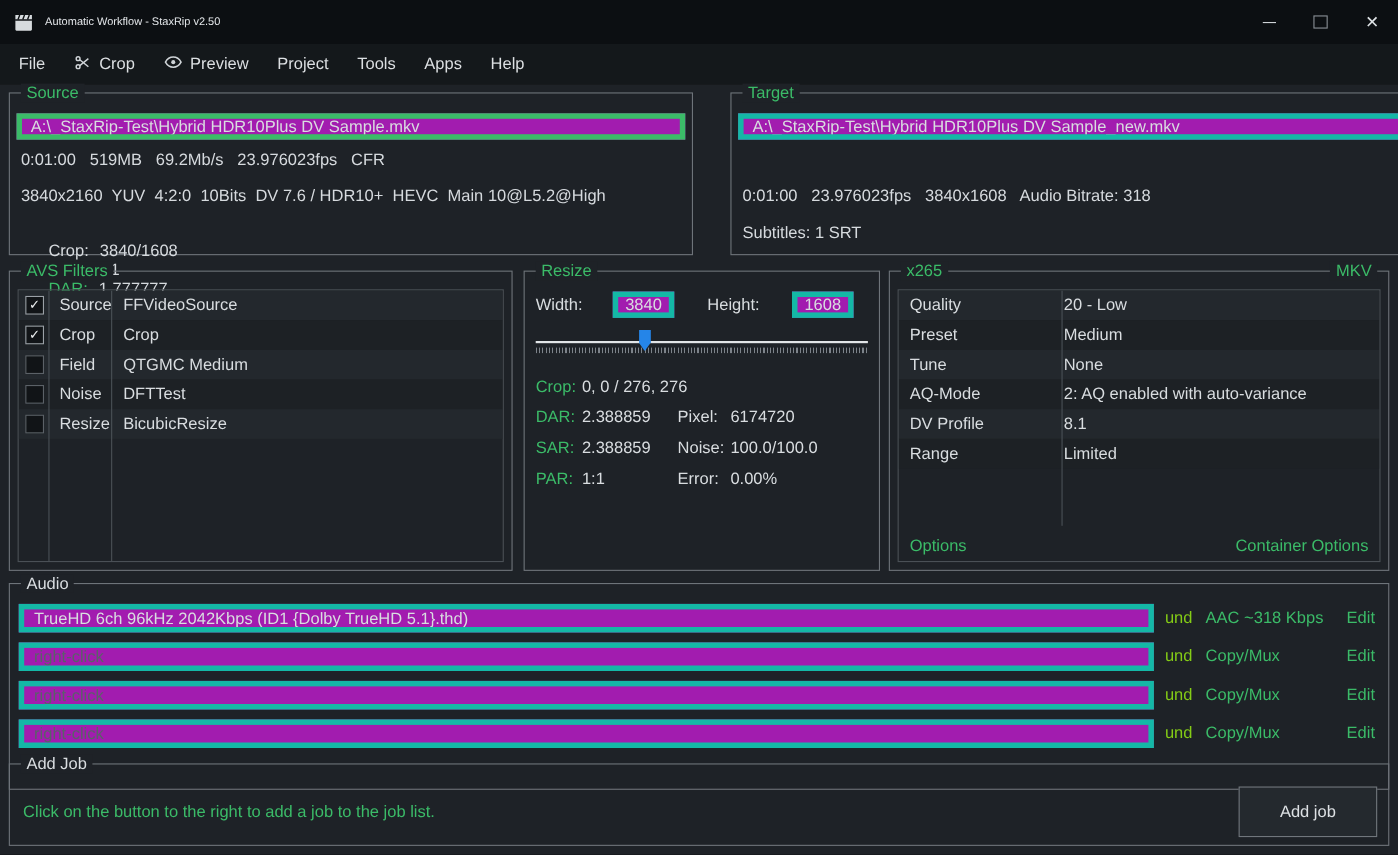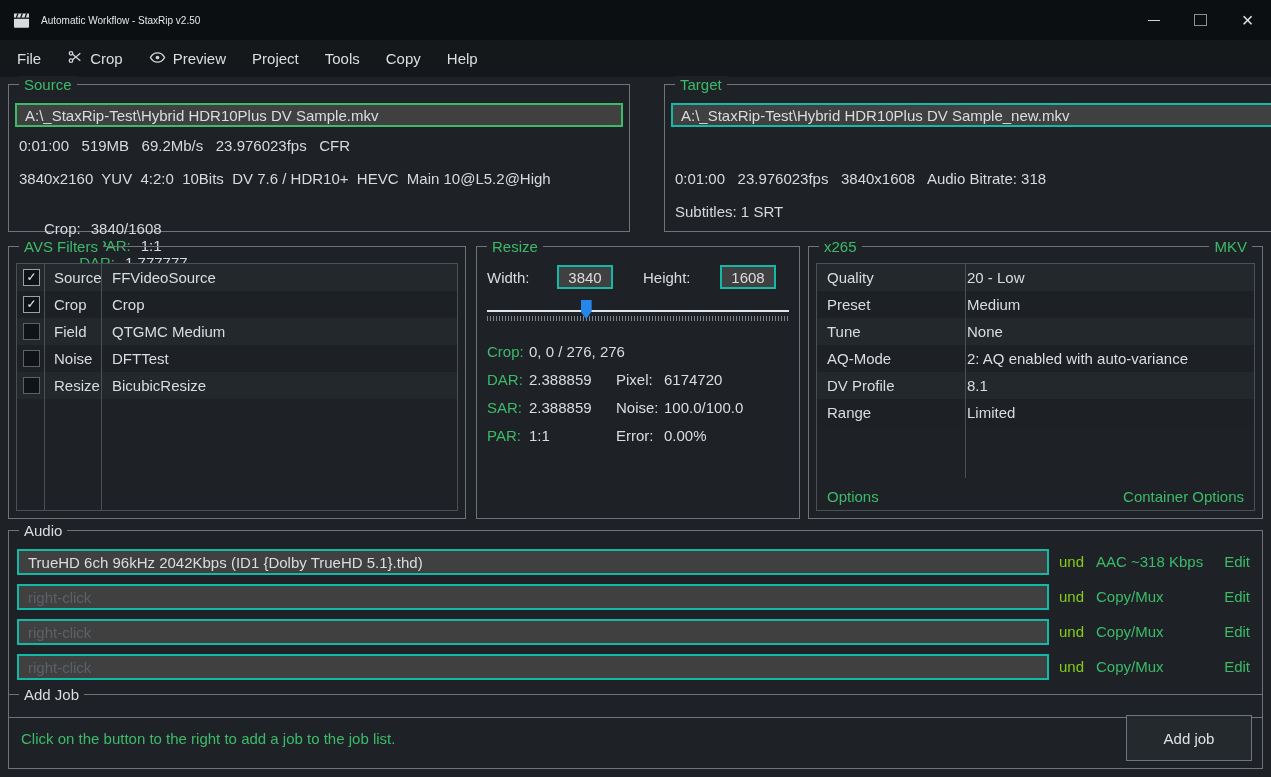--- a/index.html
+++ b/index.html
@@ -24,26 +24,26 @@
 
   
   .group{position:absolute;border:1px solid #6e747a;box-sizing:border-box;}
   .group-label{position:absolute;top:-9px;left:10px;background:#1e2227;padding:0 5px;
                font-size:15px;color:#d9dde0;white-space:nowrap;}
   .group-label.green{color:#3bbb68;}
   .group-label.right{left:auto;right:10px;}
 
   
   input{font-family:"Liberation Sans",sans-serif;font-size:15px;color:#d9dde0;
-        background:#404040;border:2px solid #14b8a6;box-sizing:border-box;outline:none;padding:0 8px;}
+        background:#a21caf;border:5px solid #14b8a6;box-sizing:border-box;outline:none;padding:0 8px;}
   input::placeholder{color:#5a6168;}
   .path-input{position:absolute;left:6px;top:18px;right:6px;height:24px;}
   .focused{border-color:#3bbb68;}
 
-  .info-line{position:absolute;left:10px;white-space:pre;color:#d6dade;text-align:right;}
+  .info-line{position:absolute;left:10px;white-space:pre;color:#d6dade;}
   .green{color:#3bbb68;}
   .lbl{margin-right:10px;}
   .val{margin-right:26px;}
 
   
   .itable{position:absolute;left:7px;top:16px;right:7px;bottom:7px;border:1px solid #4a5056;overflow:hidden;}
   .trow{display:flex;height:27px;align-items:center;}
   .rows .trow:nth-child(odd){background:#23282d;}
   .rows .trow:nth-child(even){background:#1d2125;}
   .vline{position:absolute;top:0;bottom:0;width:1px;background:#4a5056;pointer-events:none;}
@@ -140,21 +140,21 @@
       </span>
       <span>Preview</span>
     </div>
     <div class="menu-item">
         <span>Project</span>
       </div>
     <div class="menu-item">
         <span>Tools</span>
       </div>
     <div class="menu-item">
-        <span>Copy</span>
+        <span>Apps</span>
       </div>
     <div class="menu-item">
         <span>Help</span>
       </div>
   </div>
 
   <div class="group" style="left:8px;top:84px;width:622px;height:148px;">
     <span class="group-label green">Source</span>
     <input class="path-input focused" value="A:\_StaxRip-Test\Hybrid HDR10Plus DV Sample.mkv" style="">
     <div class="info-line" style="top:52px;">0:01:00   519MB   69.2Mb/s   23.976023fps   CFR</div>

